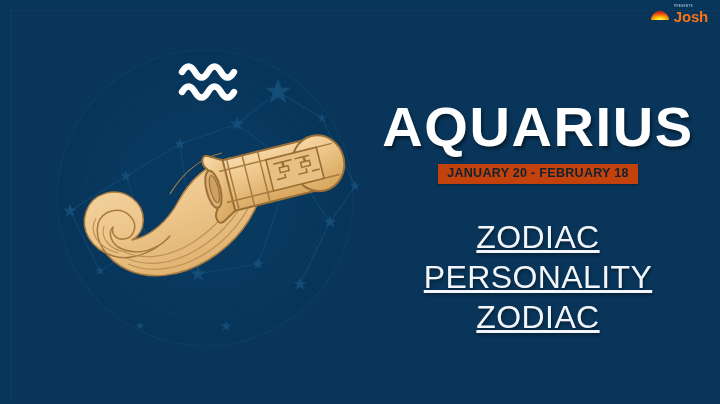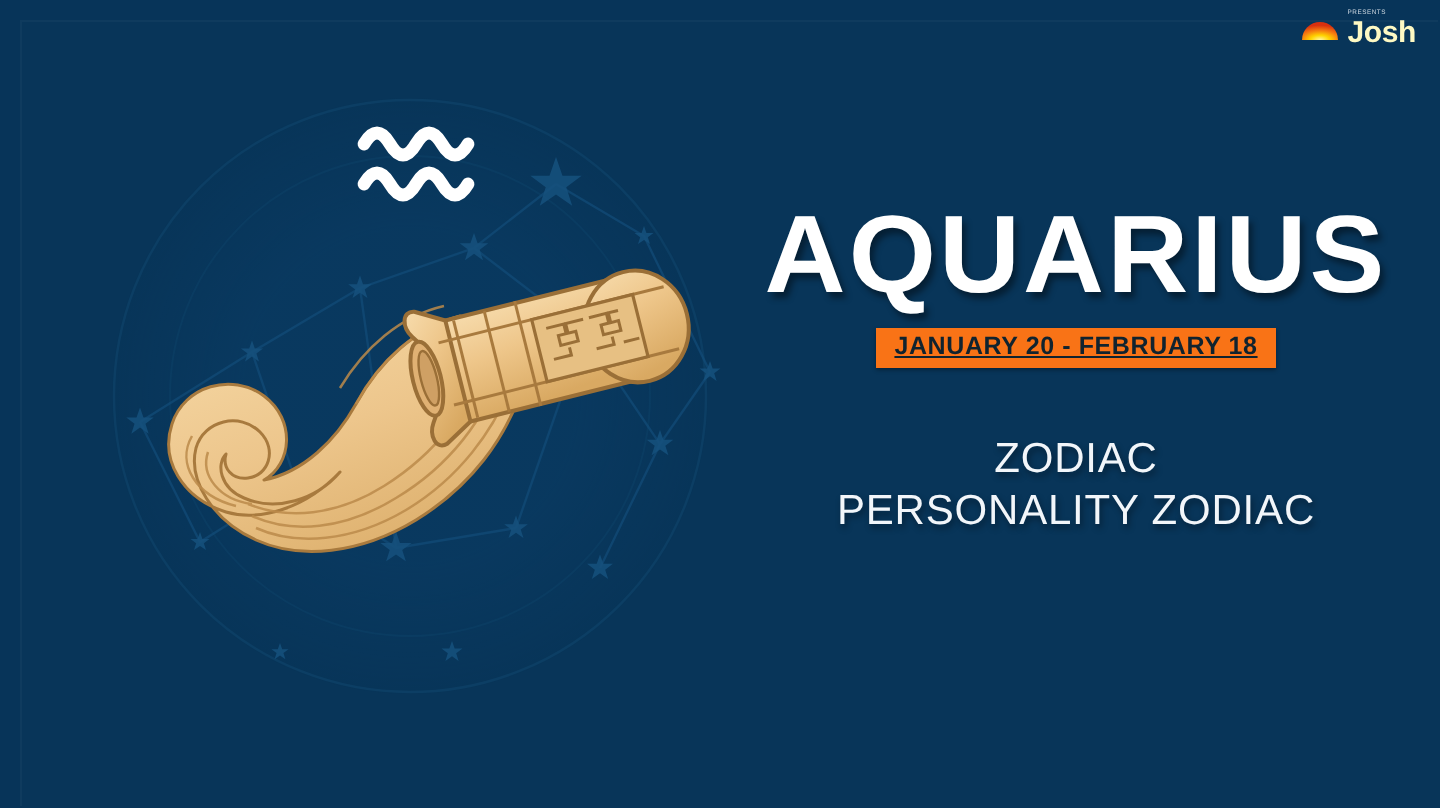--- a/index.html
+++ b/index.html
@@ -82,40 +82,40 @@
     transform: scaleX(1.02);
   }
 
   .dateband-wrap {
     margin-top: 9px;
     display: flex;
     justify-content: center;
   }
   .dateband {
     display: inline-block;
-    background: #f97316;
+    background: #c2410c;
     color: #10232f;
     font-size: 12.5px;
     font-weight: bold;
     letter-spacing: 0.3px;
     padding: 3px 9px 4px 9px;
     line-height: 1;
     white-space: nowrap;
     box-shadow: 0 1px 2px rgba(0,0,0,0.35);
-    text-decoration: underline;
   }
 
   .subtitle {
     margin-top: 33px;
     color: #f2f6fa;
-    font-size: 21px;
+    font-size: 32px;
     font-weight: normal;
     line-height: 1.26;
     letter-spacing: 0.4px;
     text-shadow: 1px 2px 3px rgba(0,0,0,0.4);
+    text-decoration: underline;
   }
   .subtitle span { display: block; }
 
   
   .logo {
     position: absolute;
     right: 12px;
     top: 5px;
     display: flex;
     align-items: center;
@@ -135,21 +135,21 @@
   .logo-tag {
     font-size: 3.2px;
     color: #cfd9e2;
     letter-spacing: 0.25px;
     margin-bottom: 0.5px;
     text-transform: uppercase;
   }
   .logo-word {
     font-size: 15px;
     font-weight: bold;
-    color: #fef9c3;
+    color: #f97316;
     letter-spacing: -0.2px;
   }
 </style>
 </head>
 <body>
 
 <div class="stage">
 
   <div class="panel-edge"></div>
 

